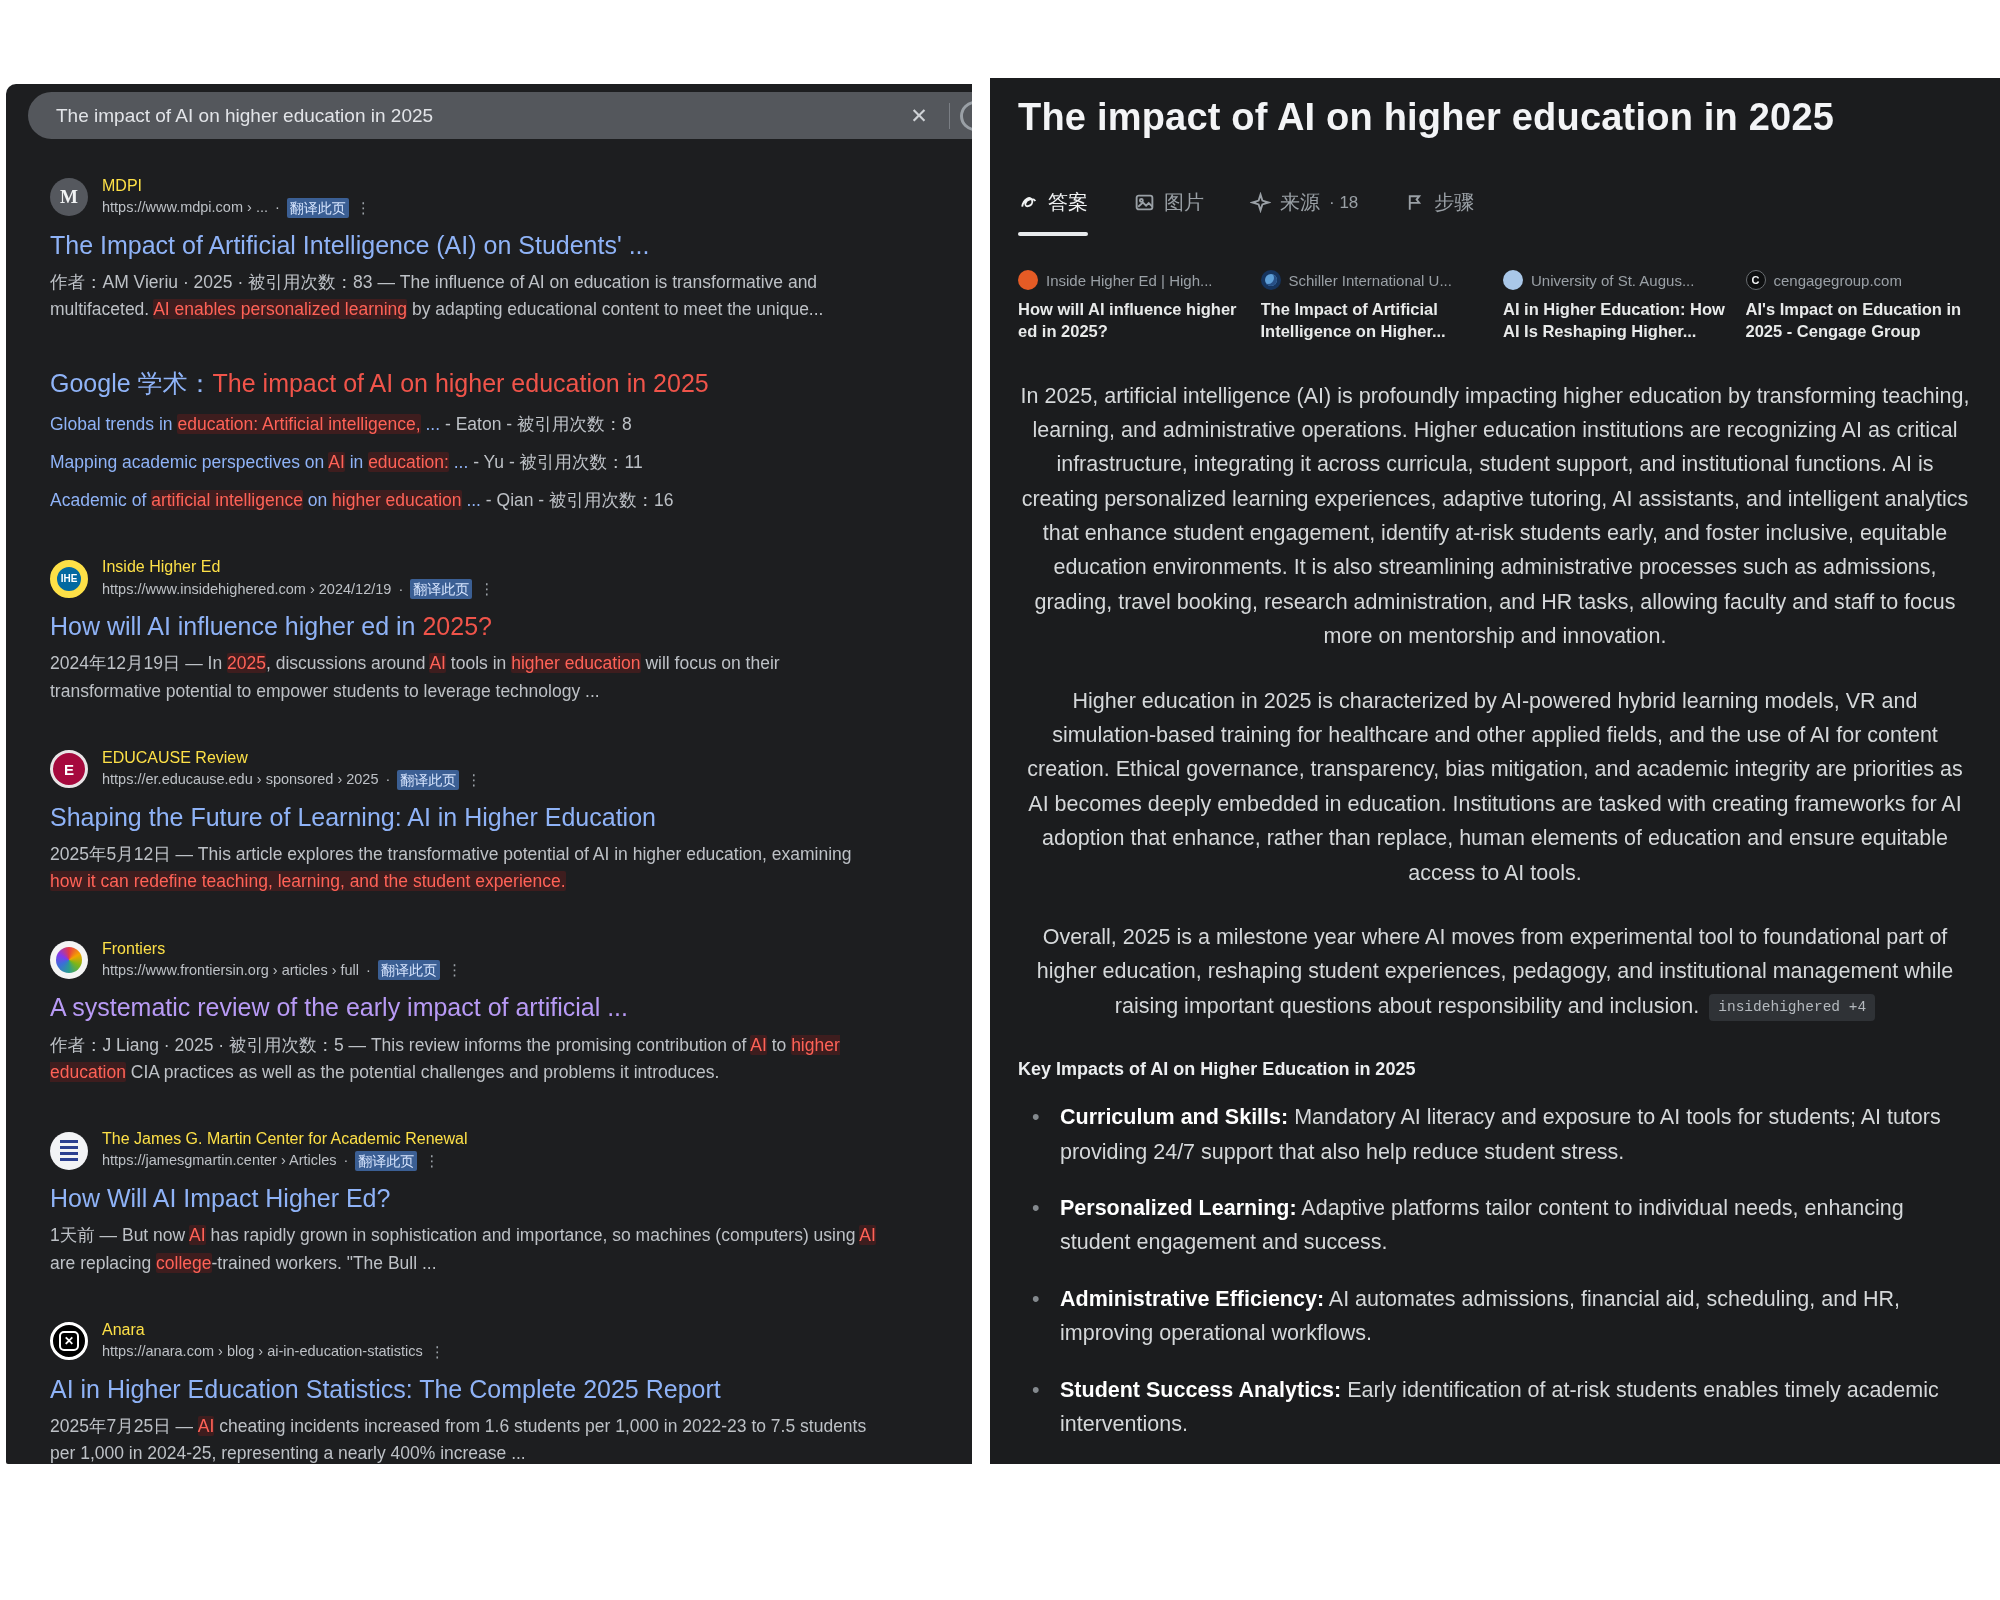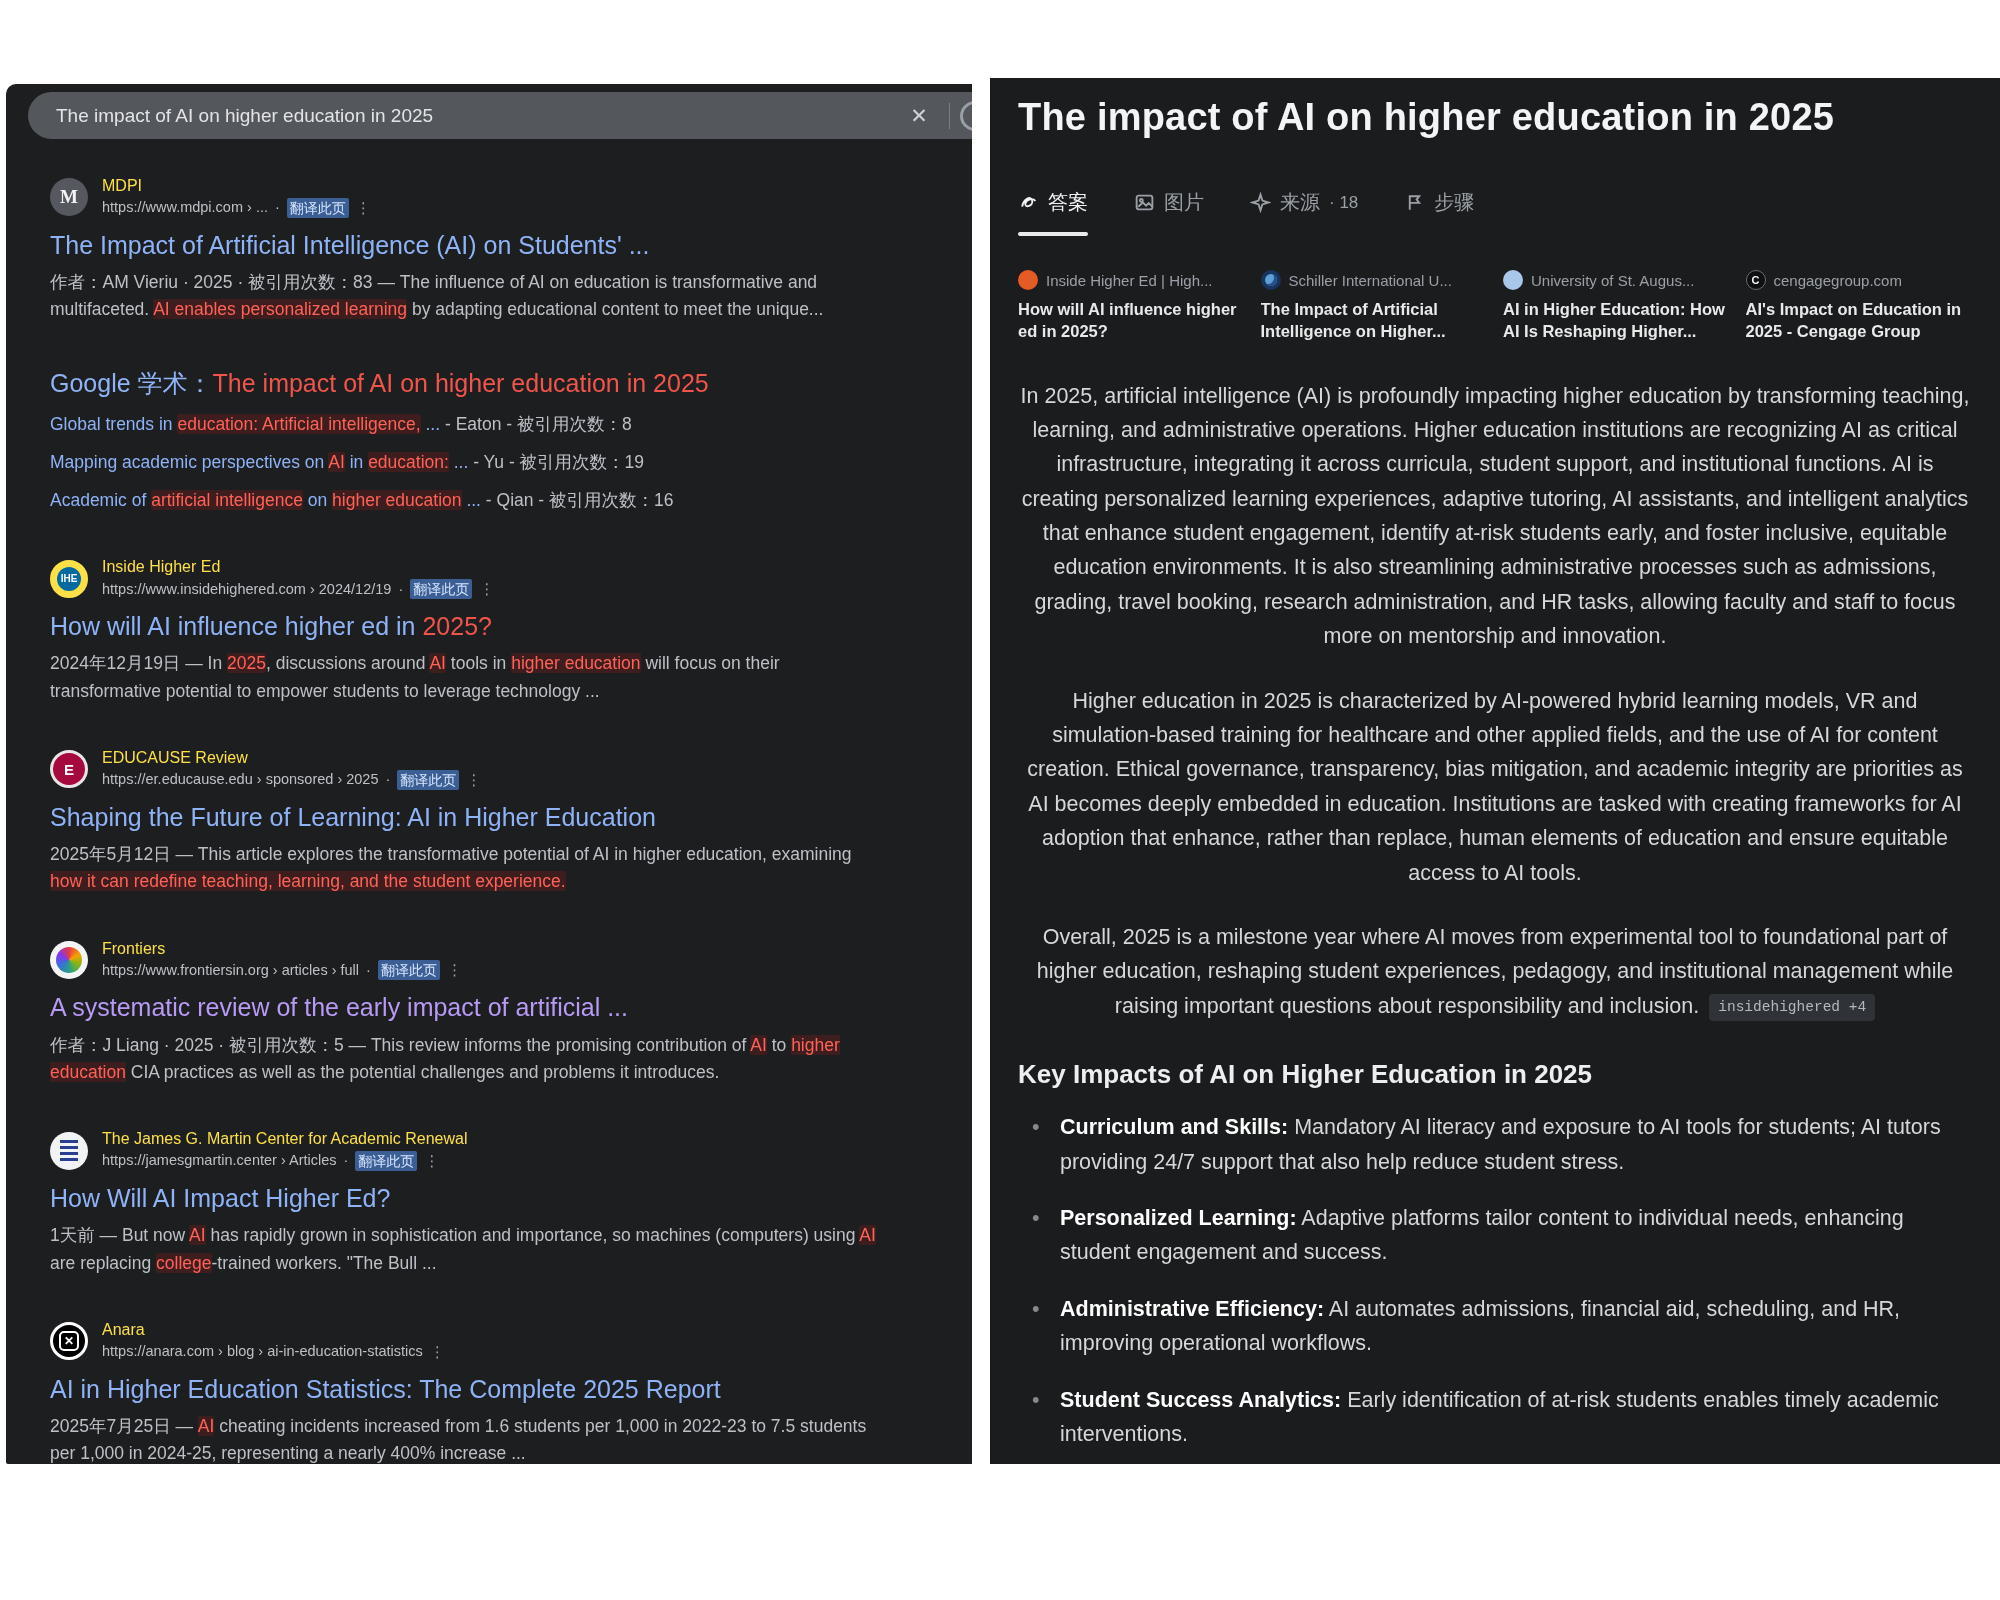--- a/index.html
+++ b/index.html
@@ -90,21 +90,21 @@
   .rp-card-title { margin-top:8px; font-size:16.5px; font-weight:bold; color:#e8eaea; line-height:1.35;
     display:-webkit-box; -webkit-line-clamp:2; -webkit-box-orient:vertical; overflow:hidden; }
 
   .rp-para { margin-top:30px; font-size:21.5px; line-height:1.6; color:#d5d8da; max-width:958px;text-align:center; }
   .rp-para:first-of-type { margin-top:36px; }
 
   .cite-badge { display:inline-block; font-family:"Liberation Mono", monospace; font-size:14.5px;
     color:#b4b9be; background:#2f3236; border-radius:4px; padding:2px 9px; margin-left:10px;
     vertical-align:2px; cursor:pointer; }
 
-  .rp-heading { margin-top:36px; font-size:26px; font-weight:bold; color:#eceef0; }
+  .rp-heading { margin-top:36px; font-size:18px; font-weight:bold; color:#eceef0; }
 
   .rp-bullets { margin-top:20px; list-style:none; }
   .rp-bullets li { position:relative; padding-left:42px; margin-bottom:22px;
     font-size:21.5px; line-height:1.6; color:#d5d8da; max-width:960px; }
   .rp-bullets li::before { content:"•"; position:absolute; left:14px; top:0; color:#84898e; }
   .rp-bullets strong { color:#ffffff; }
 </style>
 </head>
 <body>
 
@@ -134,21 +134,21 @@
             </div>
           </div>
         </div>
         <div class="res-title"><span class="seg-b">The Impact of Artificial Intelligence (AI) on Students' ...</span></div>
         <div class="res-snippet"><span class="seg-g">作者：AM Vieriu · 2025 · 被引用次数：83 — The influence of AI on education is transformative and multifaceted. </span><span class="seg-r">AI enables personalized learning</span><span class="seg-g"> by adapting educational content to meet the unique...</span></div>
       </div>
 
       <div class="scholar">
         <div class="scholar-title res-title" style="margin-top:0"><span class="seg-b">Google 学术：</span><span class="seg-rp">The impact of AI on higher education in 2025</span></div>
         <div class="scholar-line"><span class="seg-b">Global trends in </span><span class="seg-r">education: Artificial intelligence,</span><span class="seg-b"> ... </span><span class="seg-g">- Eaton - 被引用次数：8</span></div>
-        <div class="scholar-line"><span class="seg-b">Mapping academic perspectives on </span><span class="seg-r">AI</span><span class="seg-b"> in </span><span class="seg-r">education:</span><span class="seg-b"> ... </span><span class="seg-g">- Yu - 被引用次数：19</span></div>
+        <div class="scholar-line"><span class="seg-b">Mapping academic perspectives on </span><span class="seg-r">AI</span><span class="seg-b"> in </span><span class="seg-r">education:</span><span class="seg-b"> ... </span><span class="seg-g">- Yu - 被引用次数：11</span></div>
         <div class="scholar-line"><span class="seg-b">Academic of </span><span class="seg-r">artificial intelligence</span><span class="seg-b"> on </span><span class="seg-r">higher education</span><span class="seg-b"> ... </span><span class="seg-g">- Qian - 被引用次数：16</span></div>
       </div>
 
       <div class="result">
         <div class="res-head">
           <div class="favicon fav-ihe">IHE</div>
           <div class="res-meta">
             <div class="res-source">Inside Higher Ed</div>
             <div class="res-url">
               <span>https://www.insidehighered.com › 2024/12/19</span>

